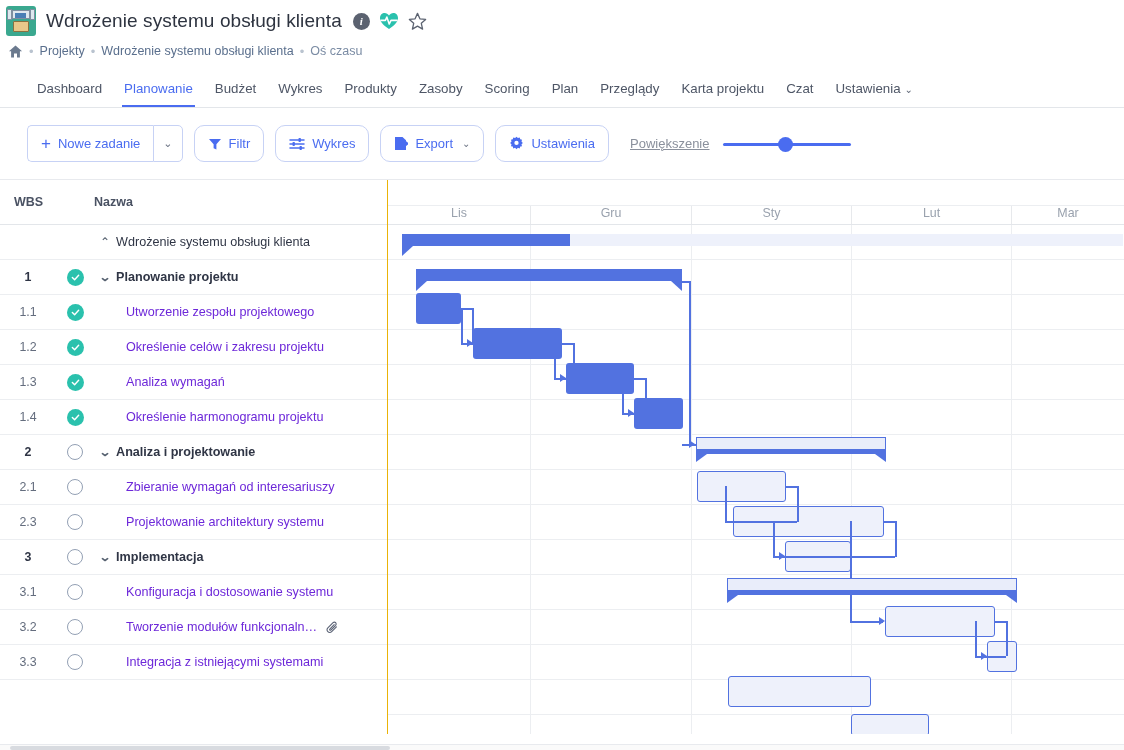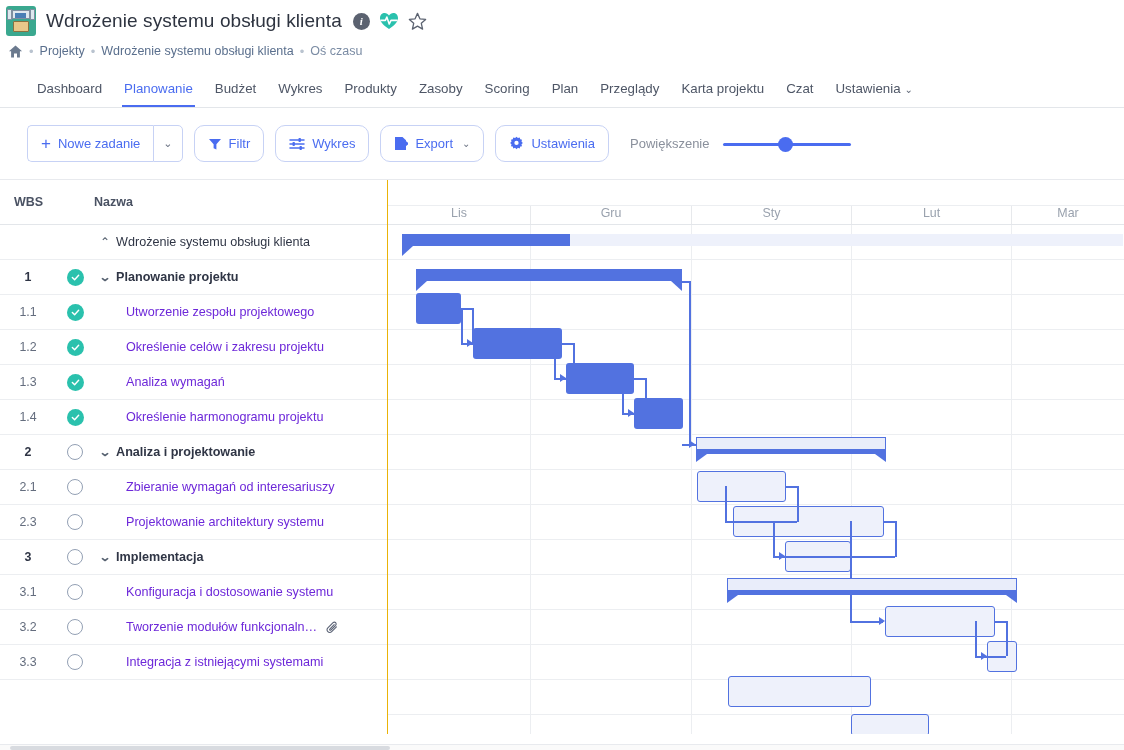--- a/index.html
+++ b/index.html
@@ -141,21 +141,21 @@
     cursor: pointer;
     font-size: 11px;
   }
   .btn .plus { font-size: 17px; line-height: 1; color: #4a6cf0; font-weight: 300; }
   .btn .chev { font-size: 10px; color: #6b7384; margin-left: 2px; }
 
   .zoom-wrap {
     display: flex; align-items: center; gap: 13px;
     margin-left: 10px;
   }
-  .zoom-label { font-size: 13px; color: #8a909c; }
+  .zoom-label { font-size: 13px; color: #8a909c; text-decoration: underline; }
   .zoom-slider { position: relative; width: 128px; height: 18px; }
   .zoom-slider .track {
     position: absolute; top: 8px; left: 0; right: 0; height: 3px;
     background: #4a6cf0; border-radius: 2px;
   }
   .zoom-slider .thumb {
     position: absolute; top: 2px; left: 55px;
     width: 15px; height: 15px; border-radius: 50%;
     background: #4a6cf0;
     cursor: pointer;

